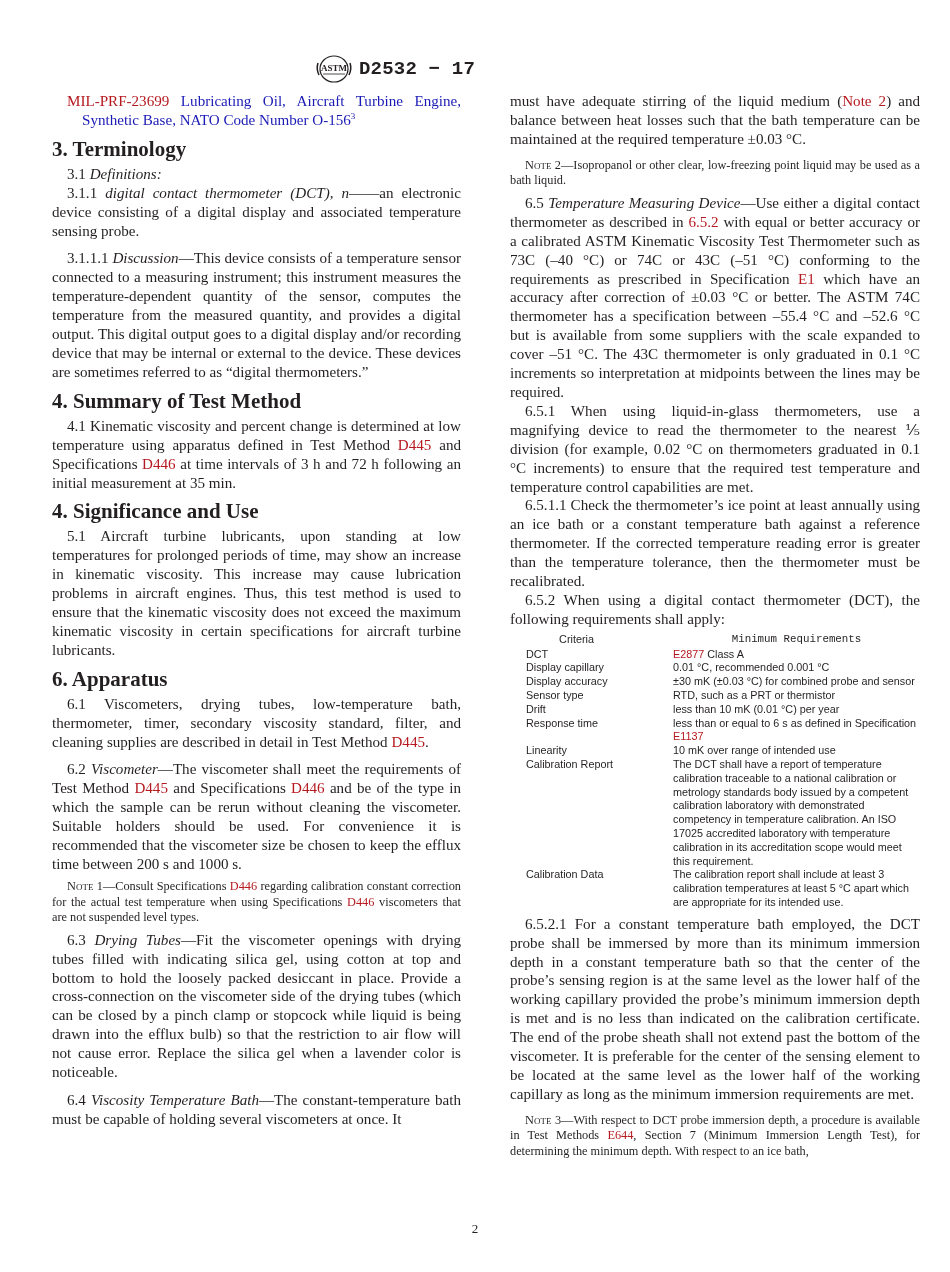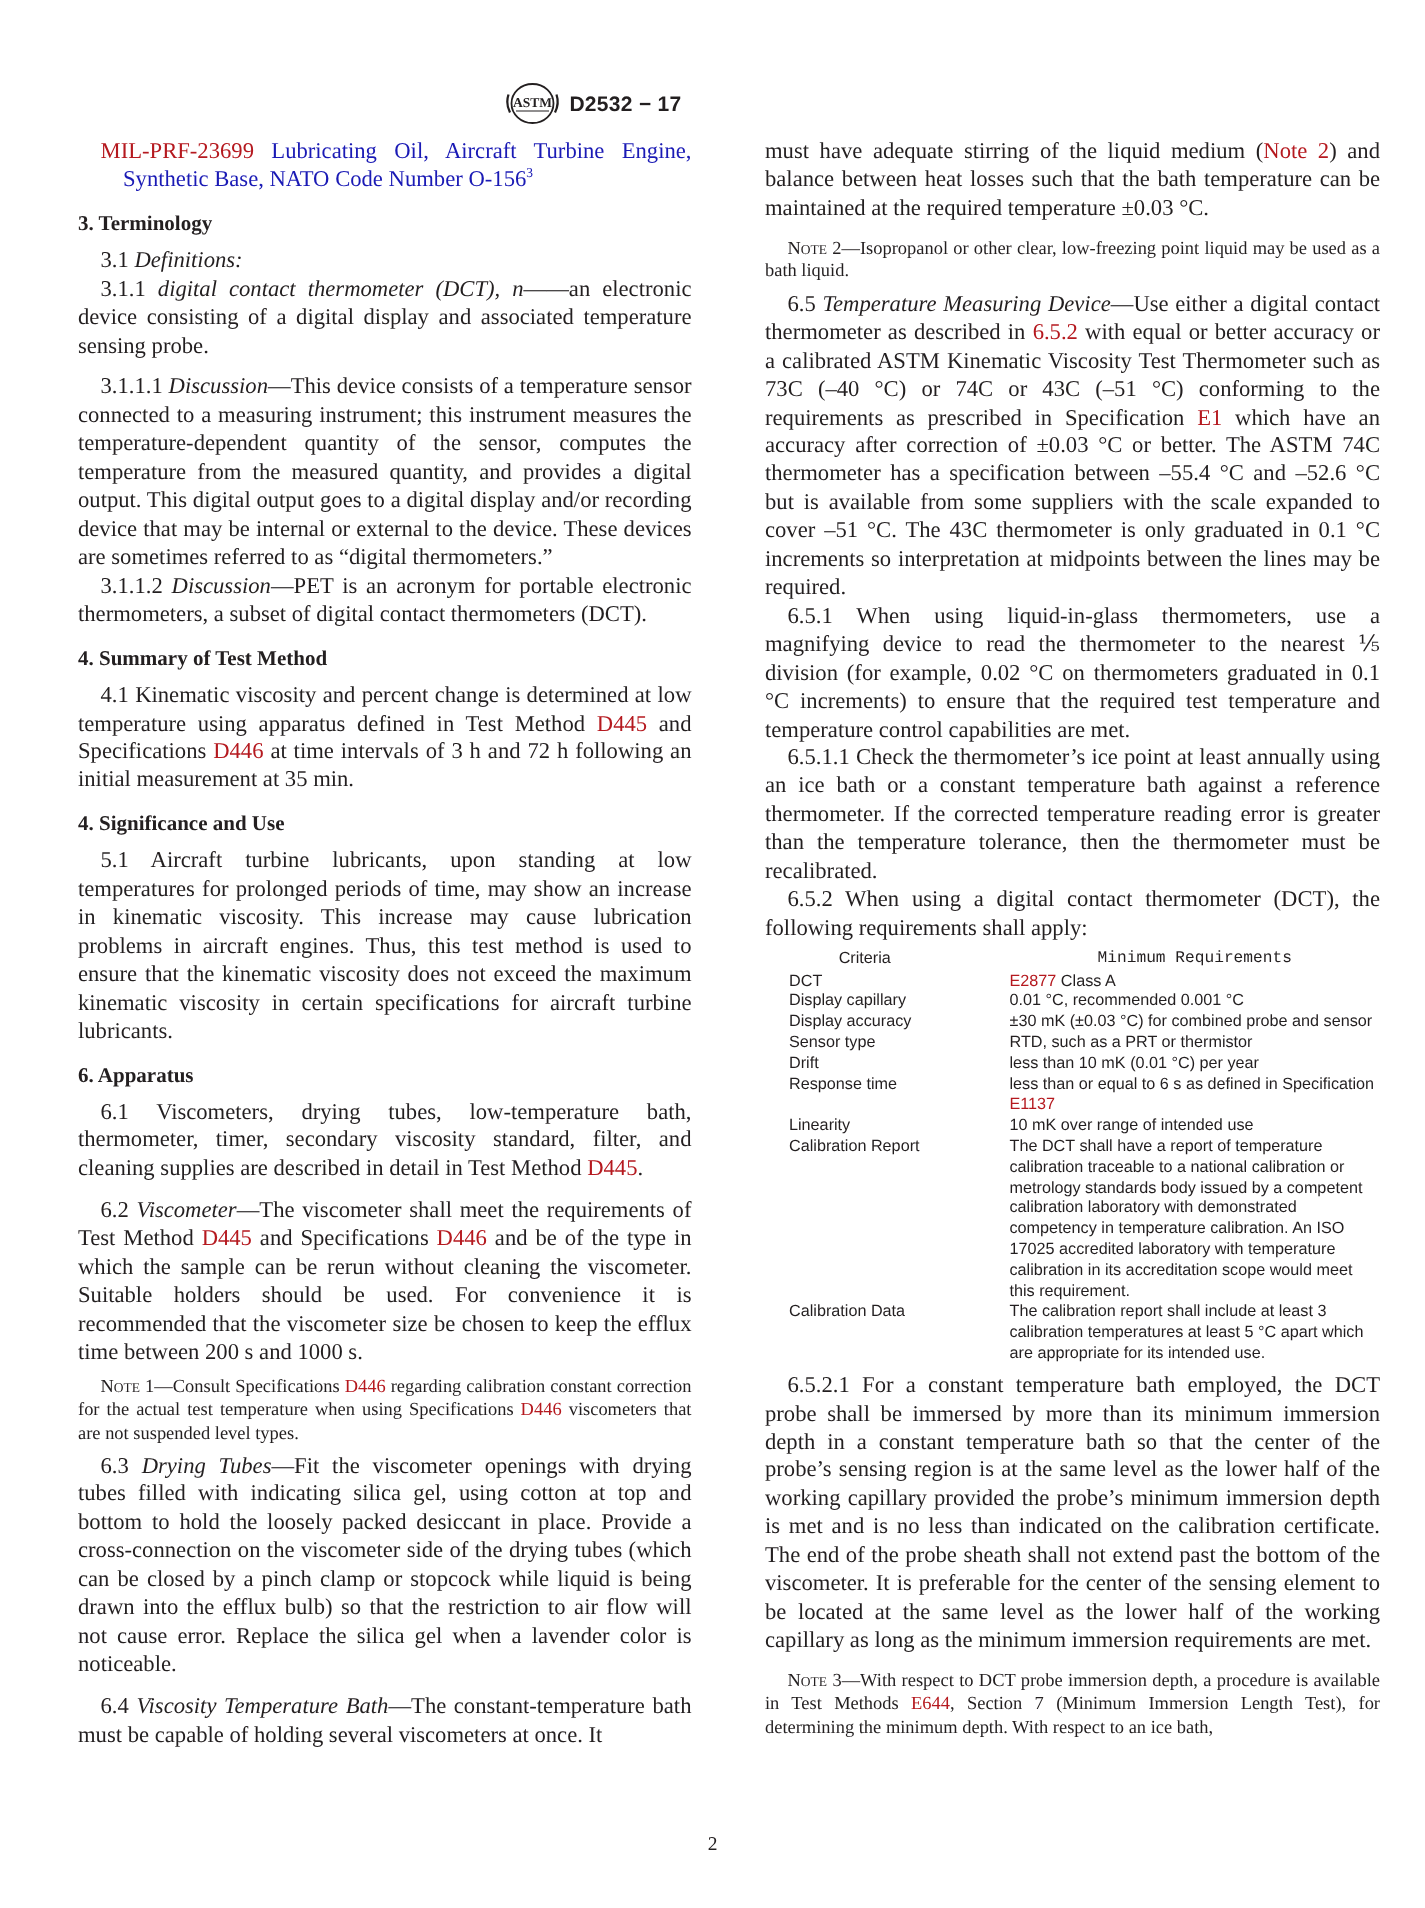--- a/index.html
+++ b/index.html
@@ -7,32 +7,32 @@
     width: 950px; height: 1272px; position: relative; overflow: hidden;
     font-family: "Liberation Serif", "DejaVu Serif", serif;
     color: #231f20;
   }
   .header {
     position: absolute; top: 54px; left: 12px; width: 766px;
     display: flex; justify-content: center; align-items: center; gap: 6px;
   }
   .logo { width: 38px; height: 30px; }
   .doc-id {
-    font-family: Liberation Sans, sans-serif;
-    font-weight: bold; font-size: 14px; color: #231f20; letter-spacing: 0.2px; text-align: right;
+    font-family: Liberation Mono, monospace;
+    font-weight: bold; font-size: 19px; color: #231f20; letter-spacing: 0.2px; text-align: right;
   }
   .col { position: absolute; top: 92px; }
   .col-left { left: 52px; width: 409px; }
   .col-right { left: 510px; width: 410px; }
   p { margin: 0; font-size: 15.1px; line-height: 18.9px; text-align: justify; }
   p.ind { text-indent: 15px; }
   .link-red { color: #b5191f; }
   .link-blue { color: #1a1ab5; }
   .ref-entry { text-indent: -15px; padding-left: 30px; text-align: justify; }
-  h3 { margin: 10px 0 6px 0; font-size: 14px; font-weight: bold; line-height: 19px; }
+  h3 { margin: 10px 0 6px 0; font-size: 21px; font-weight: bold; line-height: 19px; }
   .gap { height: 9px; }
   .gap-s { height: 5px; }
   .note { font-size: 12.3px; line-height: 15.6px; text-align: justify; text-indent: 15px; margin: 0; }
   .note .sc { font-variant: small-caps; }
   sup { font-size: 9px; line-height: 0; }
   .tbl {
     font-family: "Liberation Sans", "DejaVu Sans", sans-serif;
     font-size: 10.8px; line-height: 13.8px; margin-top: 4px; width: 410px;
     border-collapse: collapse;
   }
@@ -62,21 +62,20 @@
 </div>
 
 <div class="col col-left">
   <p class="ref-entry"><a class="link-red">MIL-PRF-23699</a><span class="link-blue"> Lubricating Oil, Aircraft Turbine Engine, Synthetic Base, NATO Code Number O-156</span><sup class="link-blue">3</sup></p>
 
   <h3>3. Terminology</h3>
   <p class="ind"><span>3.1 </span><i>Definitions:</i></p>
   <p class="ind"><span>3.1.1 </span><i>digital contact thermometer (DCT), n</i><span>——an electronic device consisting of a digital display and associated temperature sensing probe.</span></p>
   <div class="gap"></div>
   <p class="ind"><span>3.1.1.1 </span><i>Discussion</i><span>—This device consists of a temperature sensor connected to a measuring instrument; this instrument measures the temperature-dependent quantity of the sensor, computes the temperature from the measured quantity, and provides a digital output. This digital output goes to a digital display and/or recording device that may be internal or external to the device. These devices are sometimes referred to as “digital thermometers.”</span></p>
-  <p class="ind"><span>3.1.1.2 </span><i>Discussion</i><span>—PET is an acronym for portable electronic thermometers, a subset of digital contact thermometers (DCT).</span></p>
 
   <h3>4. Summary of Test Method</h3>
   <p class="ind"><span>4.1 Kinematic viscosity and percent change is determined at low temperature using apparatus defined in Test Method </span><a class="link-red">D445</a><span> and Specifications </span><a class="link-red">D446</a><span> at time intervals of 3 h and 72 h following an initial measurement at 35 min.</span></p>
 
   <h3>4. Significance and Use</h3>
   <p class="ind">5.1 Aircraft turbine lubricants, upon standing at low temperatures for prolonged periods of time, may show an increase in kinematic viscosity. This increase may cause lubrication problems in aircraft engines. Thus, this test method is used to ensure that the kinematic viscosity does not exceed the maximum kinematic viscosity in certain specifications for aircraft turbine lubricants.</p>
 
   <h3>6. Apparatus</h3>
   <p class="ind"><span>6.1 Viscometers, drying tubes, low-temperature bath, thermometer, timer, secondary viscosity standard, filter, and cleaning supplies are described in detail in Test Method </span><a class="link-red">D445</a><span>.</span></p>
   <div class="gap"></div>

